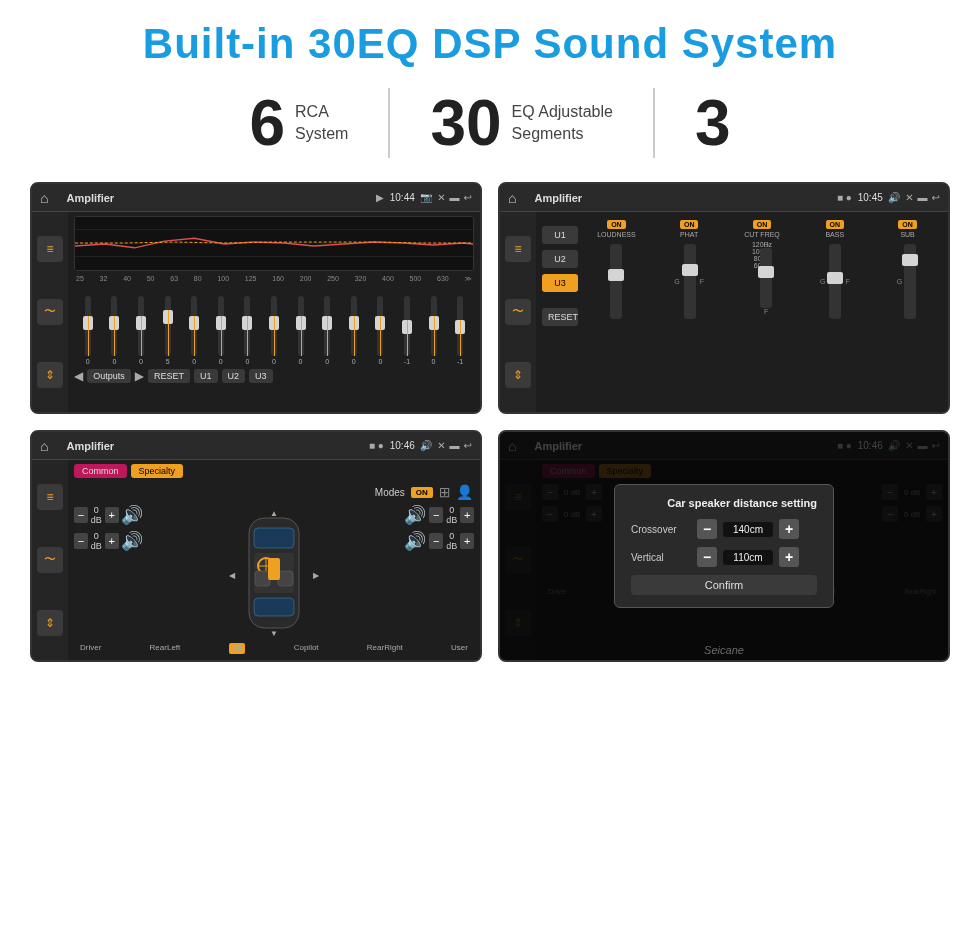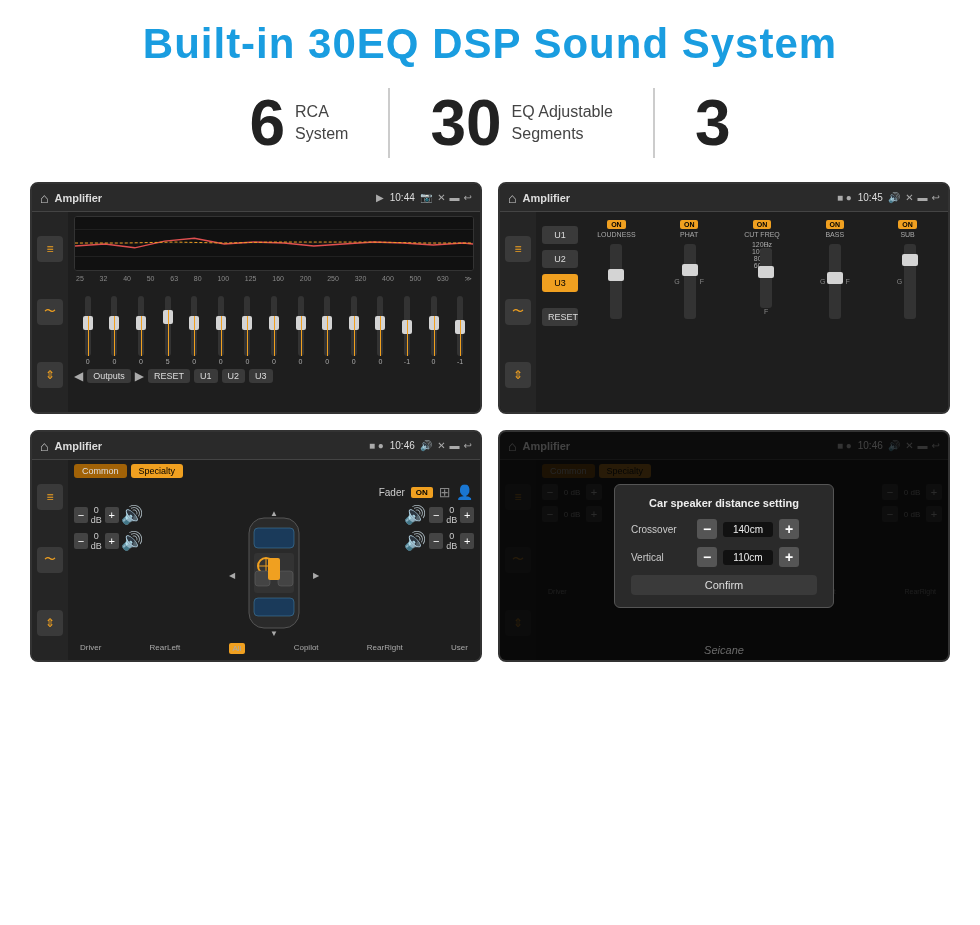--- a/index.html
+++ b/index.html
@@ -77,21 +77,21 @@
       background: #2a2a2a;
       height: 28px;
       display: flex;
       align-items: center;
       padding: 0 8px;
       gap: 6px;
       border-bottom: 1px solid #444;
     }
 
     .sh-home-icon { color: #ccc; font-size: 14px; }
-    .sh-title { color: #ddd; font-size: 11px; font-weight: bold; flex: 1; }
+    .sh-title { color: #ddd; font-size: 11px; font-weight: bold; flex: 1; margin-left: 12px; }
     .sh-time { color: #ddd; font-size: 10px; }
     .sh-icons { color: #aaa; font-size: 10px; display: flex; gap: 4px; }
 
     
     .eq-screen {
       background: #1e1e1e;
       height: 200px;
       display: flex;
     }
 
@@ -307,21 +307,21 @@
       padding: 12px 16px;
       width: 220px;
       border: 1px solid #555;
     }
 
     .dist-dialog-title {
       color: #eee;
       font-size: 11px;
       font-weight: bold;
       margin-bottom: 10px;
-      text-align: center;
+      text-align: right;
     }
 
     .dist-row {
       display: flex;
       align-items: center;
       gap: 6px;
       margin-bottom: 8px;
     }
 
     .dist-row-label {
@@ -382,21 +382,21 @@
       display: flex;
       gap: 4px;
       margin-bottom: 6px;
     }
 
     .fader-tab {
       padding: 2px 8px;
       border-radius: 3px;
       font-size: 9px;
       color: #ddd;
-      background: #a16207;
+      background: #be185d;
     }
 
     .fader-tab-active {
       background: #f0a020;
       color: #000;
     }
 
     .fader-label-row {
       display: flex;
       align-items: center;
@@ -800,21 +800,21 @@
           <div class="eq-sidebar-btn">≡</div>
           <div class="eq-sidebar-btn">〜</div>
           <div class="eq-sidebar-btn">⇕</div>
         </div>
         <div class="fader-main">
           <div class="fader-tabs">
             <div class="fader-tab">Common</div>
             <div class="fader-tab fader-tab-active">Specialty</div>
           </div>
           <div class="fader-label-row">
-            <span class="fader-label">Fader</span>
+            <span class="fader-label">Modes</span>
             <div class="fader-toggle">ON</div>
             <span style="color:#888;font-size:14px;">⊞</span>
             <span style="color:#aaa;font-size:14px;">👤</span>
           </div>
           <div class="fader-content">
 
             <div style="display:flex;flex-direction:column;gap:4px;width:70px;">
               <div class="fader-db-row">
                 <div class="fader-minus">−</div>
                 <span class="fader-db-val">0 dB</span>

